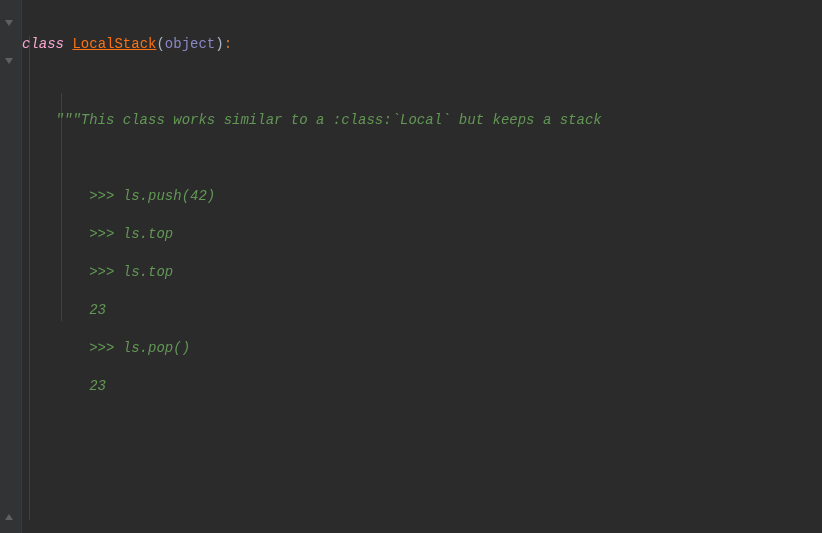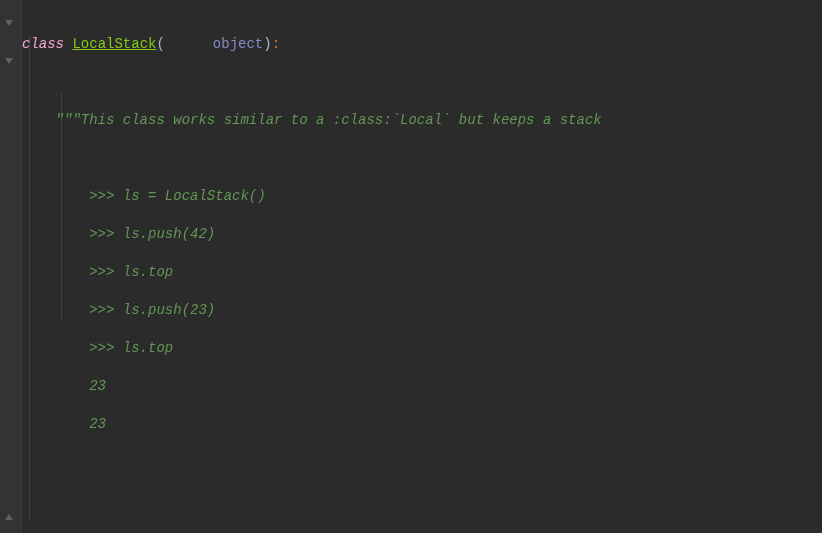--- a/index.html
+++ b/index.html
@@ -33,22 +33,22 @@
     .gutter-icon svg { display: block; }
     .code {
       position: absolute;
       left: 22px;
       top: 16px;
       white-space: pre;
       font-family: inherit;
     }
     .line { display: block; height: 19px; }
     .kw { color: #f9a8d4; font-style: italic; }
-    .cls { color: #84cc16; text-decoration: underline; margin-top: 28px; }
-    .base { color: #8888c6; margin-left: 48px; }
+    .cls { color: #f97316; text-decoration: underline; margin-top: 28px; }
+    .base { color: #8888c6; }
     .par { color: #a9b7c6; }
     .colon { color: #cc7832; }
     .doc { color: #629755; font-style: italic; }
     .vline {
       position: absolute;
       width: 1px;
       background: #404040;
     }
     .v1 { left: 29px; top: 36px; height: 484px; }
     .v2 { left: 61px; top: 93px; height: 228px; }
@@ -75,26 +75,25 @@
 </div>
 
 <div class="vline v1"></div>
 <div class="vline v2"></div>
 
 <div class="code">
 <span class="line"><span class="kw">class </span><span class="cls">LocalStack</span><span class="par">(</span><span class="base">object</span><span class="par">)</span><span class="colon">:</span></span>
 <span class="line"> </span>
 <span class="line doc">    """This class works similar to a :class:`Local` but keeps a stack</span>
 <span class="line"> </span>
-<span class="line doc">        &gt;&gt;&gt; ls = LocalStack()</span>
 <span class="line doc">        &gt;&gt;&gt; ls.push(42)</span>
 <span class="line doc">        &gt;&gt;&gt; ls.top</span>
-<span class="line doc">        &gt;&gt;&gt; ls.push(23)</span>
 <span class="line doc">        &gt;&gt;&gt; ls.top</span>
 <span class="line doc">        23</span>
+<span class="line doc">        &gt;&gt;&gt; ls.pop()</span>
 <span class="line doc">        23</span>
 
 
 
 
 
 
 
 
 

